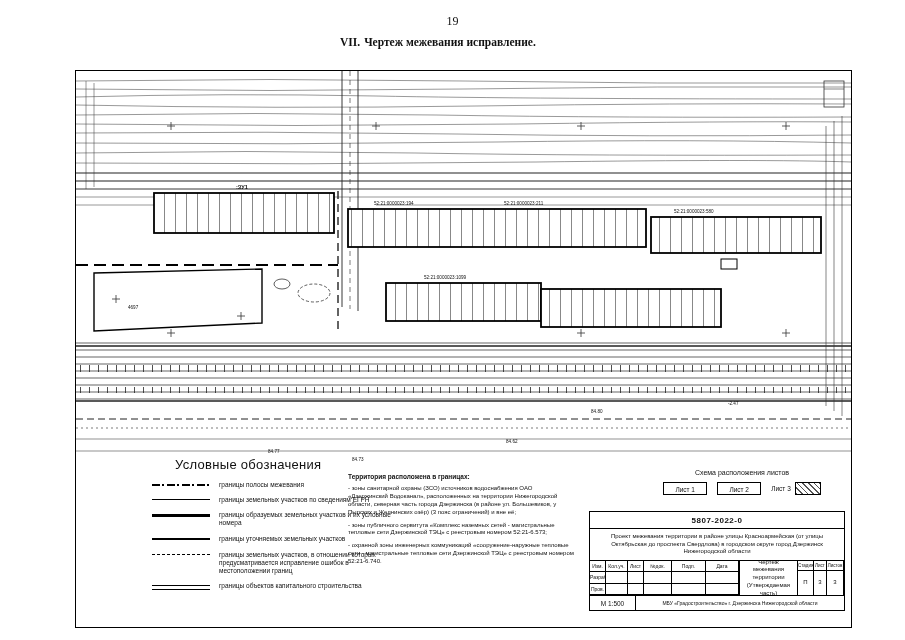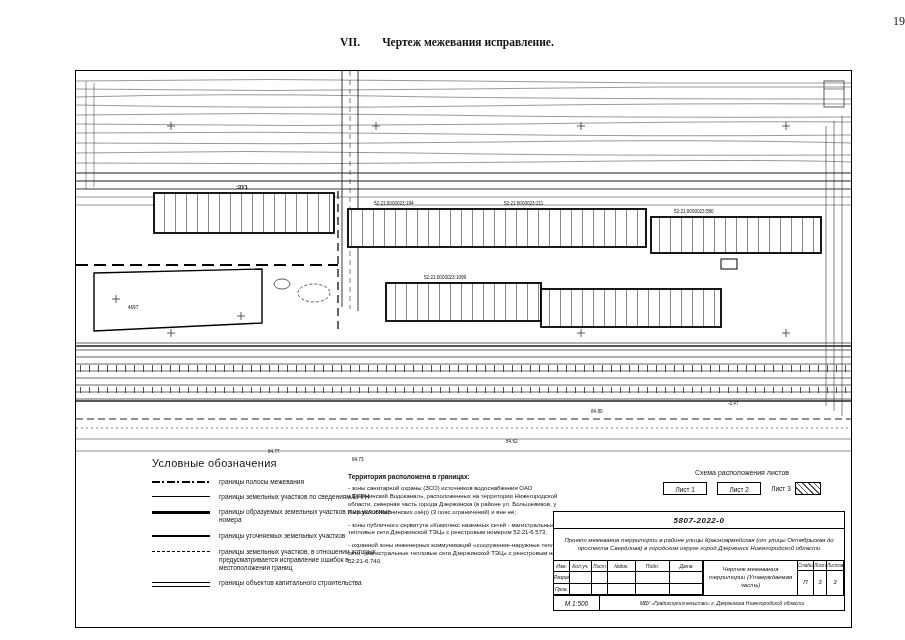--- a/index.html
+++ b/index.html
@@ -1,33 +1,33 @@
 <!DOCTYPE html>
 <html><head>
 <meta charset="utf-8">
 <style>
   html,body{margin:0;padding:0;}
   body{
     width:905px;height:640px;position:relative;background:#fff;
     font-family:"Liberation Sans", sans-serif;color:#111;overflow:hidden;
   }
-  .page-number{position:absolute;top:14px;left:0;width:100%;text-align:right;
+  .page-number{position:absolute;top:14px;left:0;width:100%;text-align:center;
     font-family:"Liberation Serif", serif;font-size:12px;}
-  .heading{position:absolute;top:36px;left:340px;display:flex;gap:22px;
+  .heading{position:absolute;top:36px;left:340px;display:flex;gap:4px;
     font-family:"Liberation Serif", serif;font-size:11.5px;font-weight:bold;}
   .frame{position:absolute;left:75px;top:70px;width:775px;height:556px;
     border:1.5px solid #000;box-sizing:content-box;}
   .frame-inner{position:absolute;inset:0;}
   svg.plan{position:absolute;inset:0;width:775px;height:556px;}
   svg .ml{font-size:4.6px;fill:#111;font-family:"Liberation Sans",sans-serif;}
   svg .mlb{font-size:5.6px;font-weight:bold;}
 
   
   .legend{position:absolute;left:76px;top:386px;width:242px;}
-  .legend-title{font-size:11px;margin-bottom:9px;letter-spacing:.3px;}
+  .legend-title{font-size:13px;margin-bottom:9px;letter-spacing:.3px;margin-left:23px;}
   .lg-item{display:flex;align-items:flex-start;margin-bottom:7px;}
   .ls{width:58px;flex:0 0 58px;margin-right:9px;margin-top:3px;height:4px;}
   .s1{border-top:1px solid #000;}
   .s2{border-top:2px solid #000;}
   .s3{border-top:3px solid #000;}
   .s4{border-top:1.5px dashed #000;}
   .s5{height:1.5px;background:repeating-linear-gradient(to right,#000 0 8px,transparent 8px 10px,#000 10px 12px,transparent 12px 15px);}
   .s6{height:3px;border-top:1px solid #000;border-bottom:1px solid #000;}
   .lg-label{font-size:6.5px;line-height:1.25;}
 
@@ -40,22 +40,22 @@
   .scheme{position:absolute;left:556px;top:398px;width:220px;}
   .scheme-title{font-size:7px;text-align:center;margin-bottom:6px;}
   .scheme-row{display:flex;justify-content:center;align-items:center;gap:10px;}
   .sheet-box{width:44px;height:13px;border:1px solid #000;font-size:6.5px;
     line-height:13px;text-align:center;display:inline-block;box-sizing:border-box;}
   .sheet-group3{display:flex;align-items:center;gap:4px;}
   .sheet-label{font-size:6.5px;}
   .hatched{width:26px;background:repeating-linear-gradient(45deg,#555 0 1px,transparent 1px 4px);}
 
   
-  .tblock{position:absolute;right:6px;bottom:16px;width:292px;border:1.5px solid #000;
-    background:#fff;font-size:6px;box-sizing:border-box;font-style:italic;}
+  .tblock{position:absolute;right:6px;bottom:16px;width:256px;border:1.5px solid #000;
+    background:#fff;font-size:6px;box-sizing:border-box;}
   .tb-r1{height:16px;border-bottom:1px solid #000;display:flex;align-items:center;
     justify-content:center;font-size:8px;font-weight:bold;letter-spacing:.5px;}
   .tb-r2{height:32px;border-bottom:1px solid #000;padding:2px 6px;text-align:center;
     font-size:6px;line-height:1.25;display:flex;align-items:center;justify-content:center;box-sizing:border-box;}
   .tb-r3{display:flex;height:34px;border-bottom:1px solid #000;}
   .tb-grid{width:150px;flex:0 0 150px;border-right:1px solid #000;display:grid;
     grid-template-columns:16px 22px 16px 28px 34px 33px;grid-auto-rows:11.3px;box-sizing:border-box;}
   .tb-grid span{border-right:.5px solid #000;border-bottom:.5px solid #000;
     font-size:5px;line-height:11px;text-align:center;overflow:hidden;white-space:nowrap;}
   .tb-title{flex:1;border-right:1px solid #000;display:flex;align-items:center;

